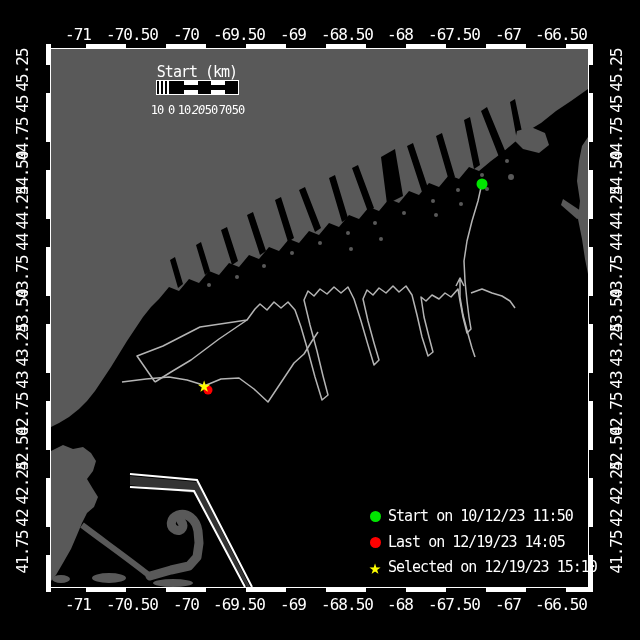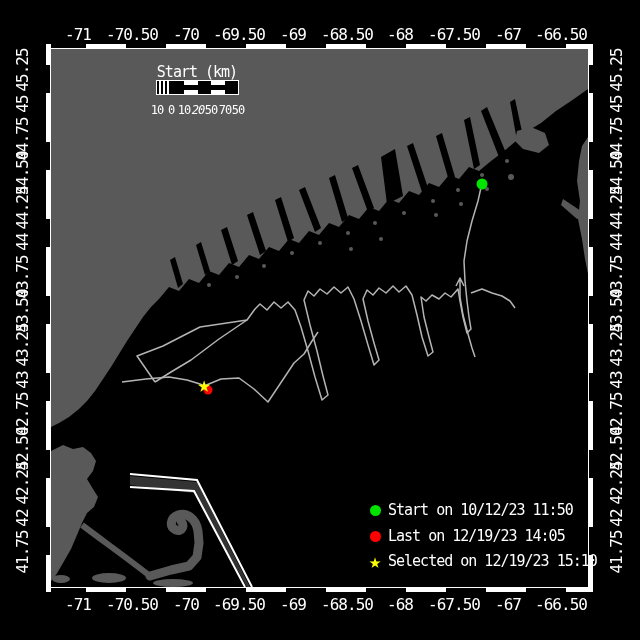--- a/index.html
+++ b/index.html
@@ -25,21 +25,21 @@
      font-size:15px;letter-spacing:-1px;}
   #scalebar{position:absolute;left:156px;top:80px;width:81px;height:13px;
      border:1px solid #fff;display:flex;}
   #scalebar .seg{flex:1 1 0;}
   .seg-hatch{background:repeating-linear-gradient(90deg,#000 0 2px,#fff 2px 4px);}
   .seg-black{background:#000;}
   .seg-striped{background:linear-gradient(180deg,#fff 0 34%,#000 34% 66%,#fff 66% 100%);}
   .scale-tick{position:absolute;top:110px;transform:translate(-50%,-50%);
      font-size:12px;letter-spacing:-1px;}
   
-  .legend-row{position:absolute;display:flex;align-items:center;height:16px;}
+  .legend-row{position:absolute;display:flex;align-items:center;height:16px;margin-top:6px;}
   .legend-marker{width:26px;display:flex;justify-content:center;align-items:center;}
   .legend-dot{width:11px;height:11px;border-radius:50%;}
   .legend-star{font-size:20px;line-height:14px;}
   .legend-label{font-size:15px;white-space:nowrap;letter-spacing:-1px;}
   
   .map-dot{position:absolute;border-radius:50%;transform:translate(-50%,-50%);}
   .map-star{position:absolute;transform:translate(-50%,-54%);font-size:22px;line-height:22px;}
 </style>
 </head>
 <body>

